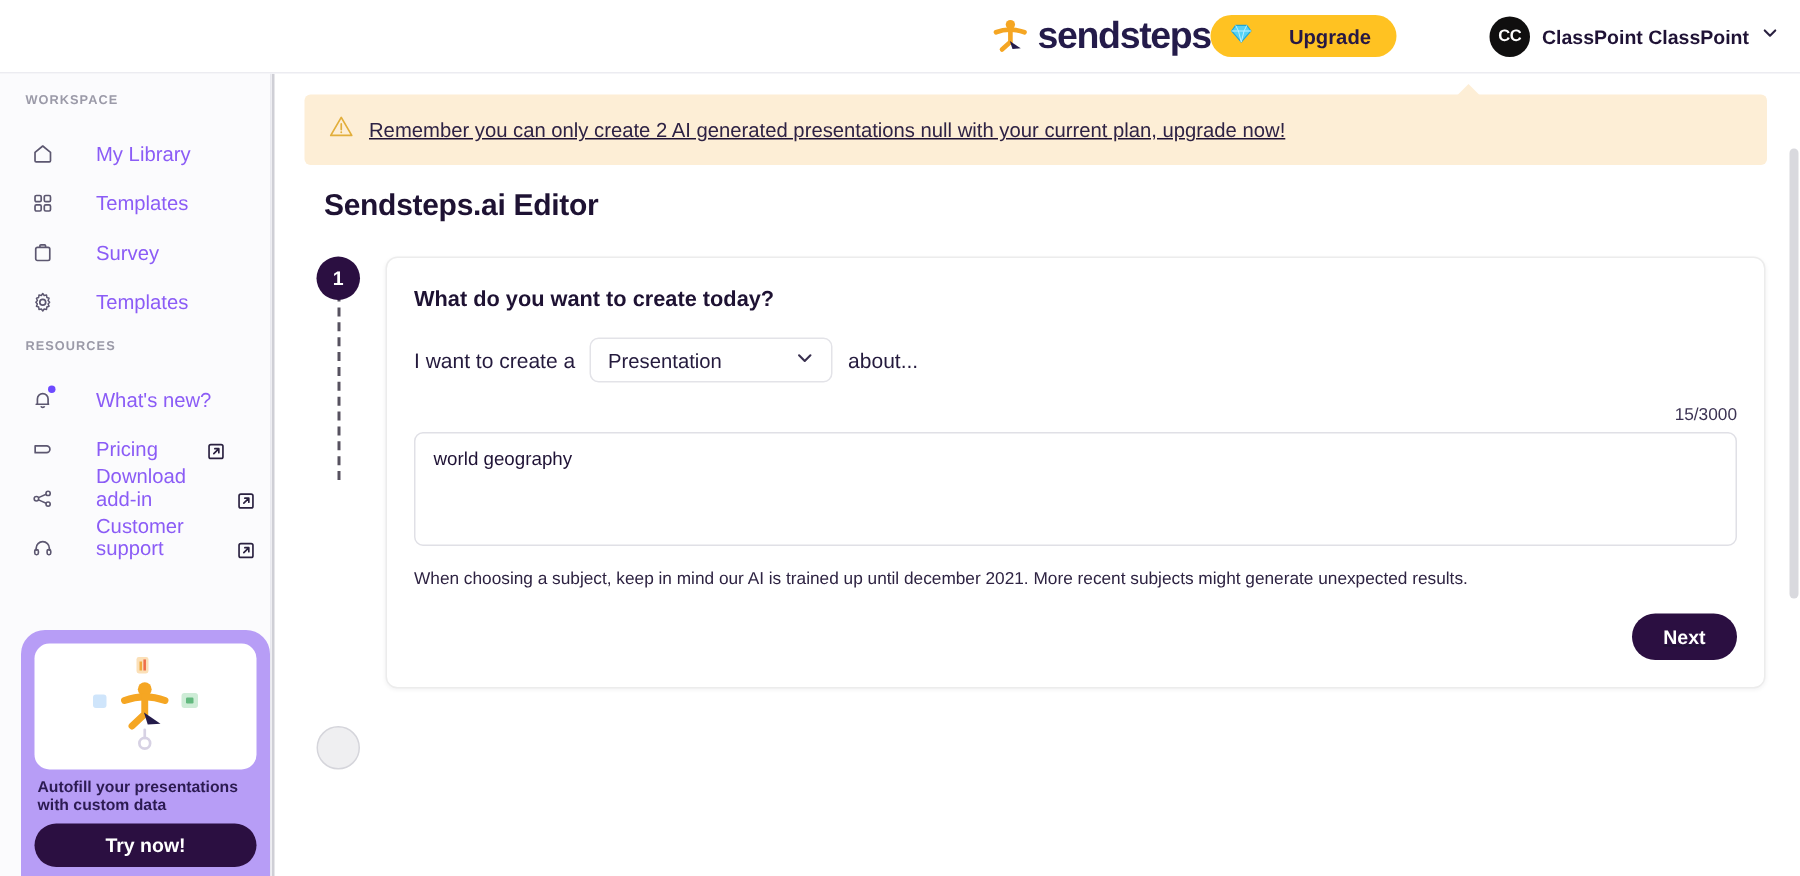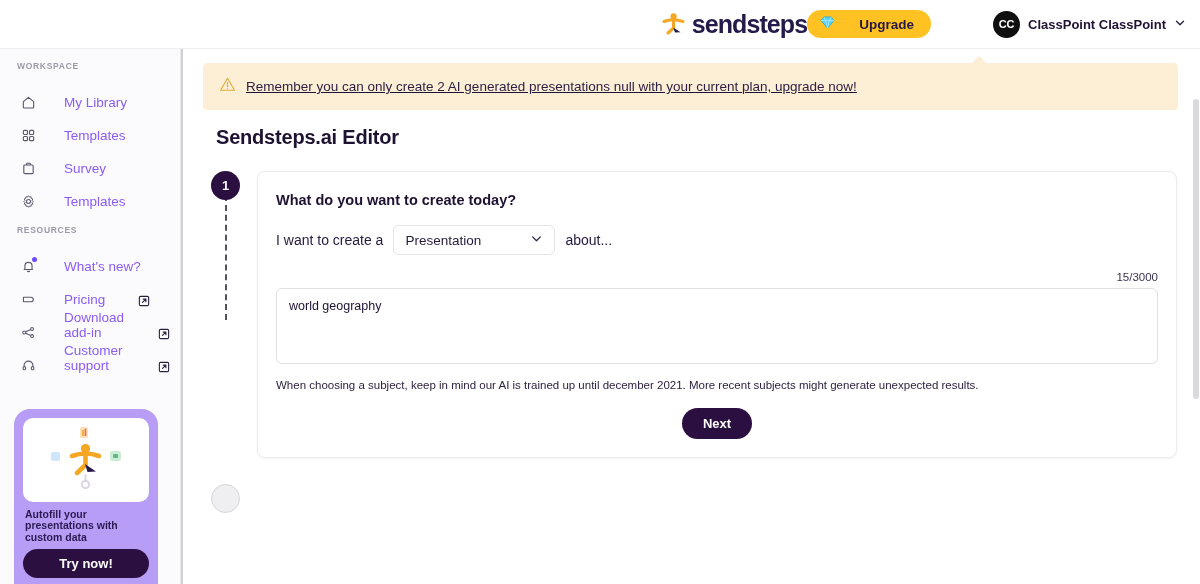--- a/index.html
+++ b/index.html
@@ -75,21 +75,21 @@
   .ext { margin-left: 5px; display: inline-flex; color: #2a2140; }
   .res-gap { margin-top: 16px; }
   .bell-dot {
     position: absolute; top: -1px; right: -1px;
     width: 5px; height: 5px; border-radius: 50%;
     background: #6d4aff;
   }
 
   
   .promo {
-    position: absolute; left: 14px; bottom: 0; width: 144px;
+    position: absolute; left: 14px; bottom: 0; width: 166px;
     background: #b79df6; border-radius: 16px 16px 0 0;
     padding: 9px 9px 0 9px;
   }
   .promo-img {
     background: #fff; border-radius: 10px; height: 84px;
     display: flex; align-items: center; justify-content: center;
     position: relative;
   }
   .promo-text {
     font-size: 10.5px; font-weight: 700; color: #2c1b52;
@@ -174,21 +174,21 @@
   .counter { text-align: right; font-size: 11.5px; color: #3c3353; margin-bottom: 5px; }
   .textarea {
     width: 100%; height: 76px;
     border: 1px solid #e0e0e6; border-radius: 6px;
     padding: 10px 12px;
     font-size: 12.5px; color: #1f1235;
     font-family: "Liberation Sans", sans-serif;
     resize: none; outline: none; background: #fff;
   }
   .hint { font-size: 11.5px; color: #2e2342; margin-top: 11px; }
-  .card-actions { display: flex; justify-content: center; margin-top: 17px; text-decoration: underline; }
+  .card-actions { display: flex; justify-content: flex-end; margin-top: 17px; text-decoration: underline; }
   .next-btn {
     background: #2b0f41; color: #fff; border: none;
     border-radius: 16px; height: 31px; padding: 0 21px;
     font-size: 13px; font-weight: 600; cursor: pointer;
     font-family: "Liberation Sans", sans-serif;
   }
 
   
   .scrollbar {
     position: absolute; right: 1px; top: 50px; bottom: 0; width: 6px;

